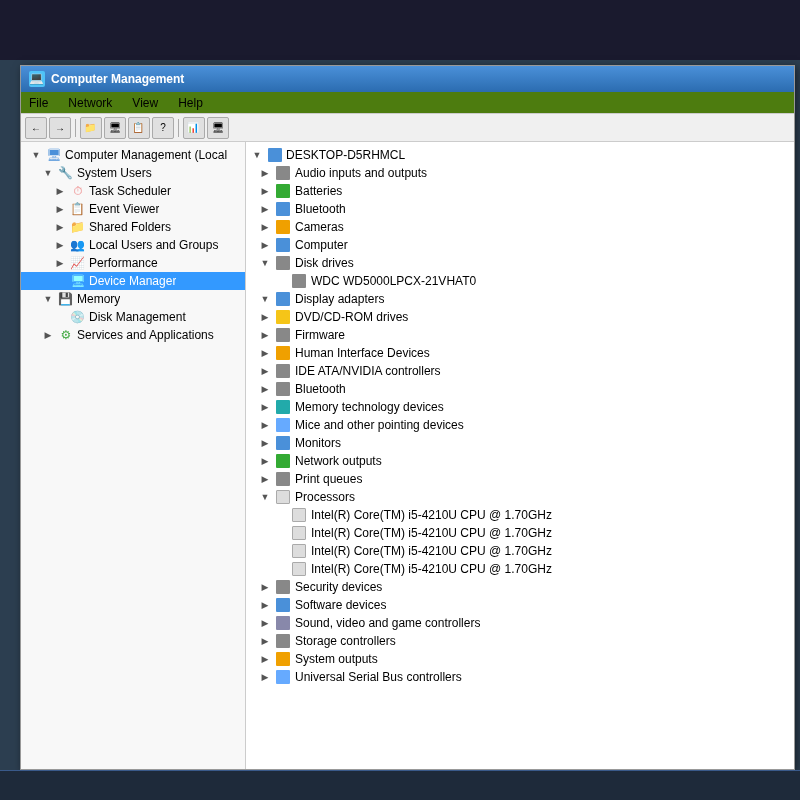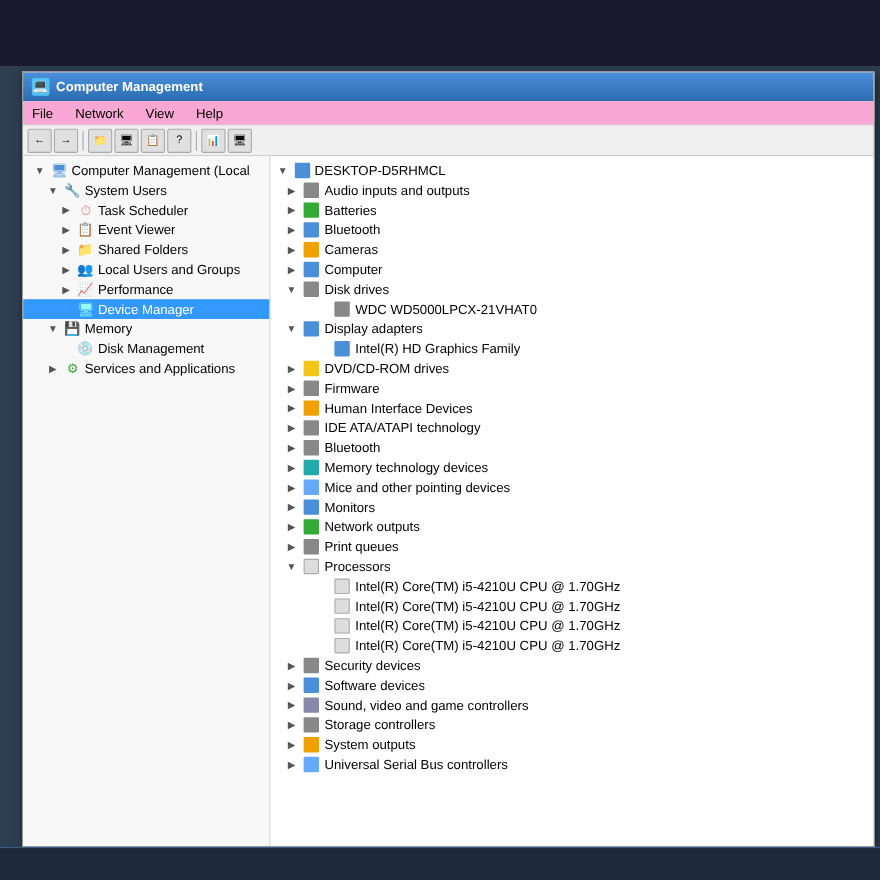--- a/index.html
+++ b/index.html
@@ -43,21 +43,21 @@
     }
     .title-bar-icon {
       width: 16px;
       height: 16px;
       margin-right: 6px;
       background: #4fc3f7;
       border-radius: 2px;
       display: inline-block;
     }
     .menu-bar {
-      background: #f9a8d4;
+      background: #4d7c0f;
       border-bottom: 1px solid #ccc;
       padding: 2px 4px;
       display: flex;
       gap: 12px;
       font-size: 12px;
       height: 22px;
       align-items: center;
     }
     .menu-bar span {
       cursor: pointer;
@@ -170,21 +170,21 @@
       cursor: pointer;
       font-size: 12px;
       color: #000;
     }
     .right-item .item-icon {
       width: 16px;
       height: 16px;
       margin-right: 4px;
     }
     .indent-r1 { padding-left: 12px; }
-    .indent-r2 { padding-left: 40px; }
+    .indent-r2 { padding-left: 28px; }
     .taskbar {
       position: absolute;
       bottom: 0;
       left: 0;
       right: 0;
       height: 30px;
       background: #1e2a3a;
       display: flex;
       align-items: center;
       padding: 0 4px;
@@ -373,27 +373,20 @@
         </div>
 
         <div class="right-item indent-r1">
           <div class="expand-btn">▼</div>
           <div class="item-icon">
               <div class="dev-icon-blue"></div>
             </div>
           <span class="item-label">Display adapters</span>
         </div>
 
-        <div class="right-item indent-r2">
-          <div class="expand-btn"></div>
-          <div class="item-icon">
-              <div class="dev-icon-blue"></div>
-            </div>
-          <span class="item-label">Intel(R) HD Graphics Family</span>
-        </div>
 
 
         <div class="right-item indent-r1">
           <div class="expand-btn">▶</div>
           <div class="item-icon">
               <div class="dev-icon-yellow"></div>
             </div>
           <span class="item-label">DVD/CD-ROM drives</span>
         </div>
 
@@ -411,21 +404,21 @@
               <div class="dev-icon-orange"></div>
             </div>
           <span class="item-label">Human Interface Devices</span>
         </div>
 
         <div class="right-item indent-r1">
           <div class="expand-btn">▶</div>
           <div class="item-icon">
               <div class="dev-icon-gray"></div>
             </div>
-          <span class="item-label">IDE ATA/ATAPI technology</span>
+          <span class="item-label">IDE ATA/NVIDIA controllers</span>
         </div>
 
         <div class="right-item indent-r1">
           <div class="expand-btn">▶</div>
           <div class="item-icon">
               <div class="dev-icon-gray"></div>
             </div>
           <span class="item-label">Bluetooth</span>
         </div>
 

